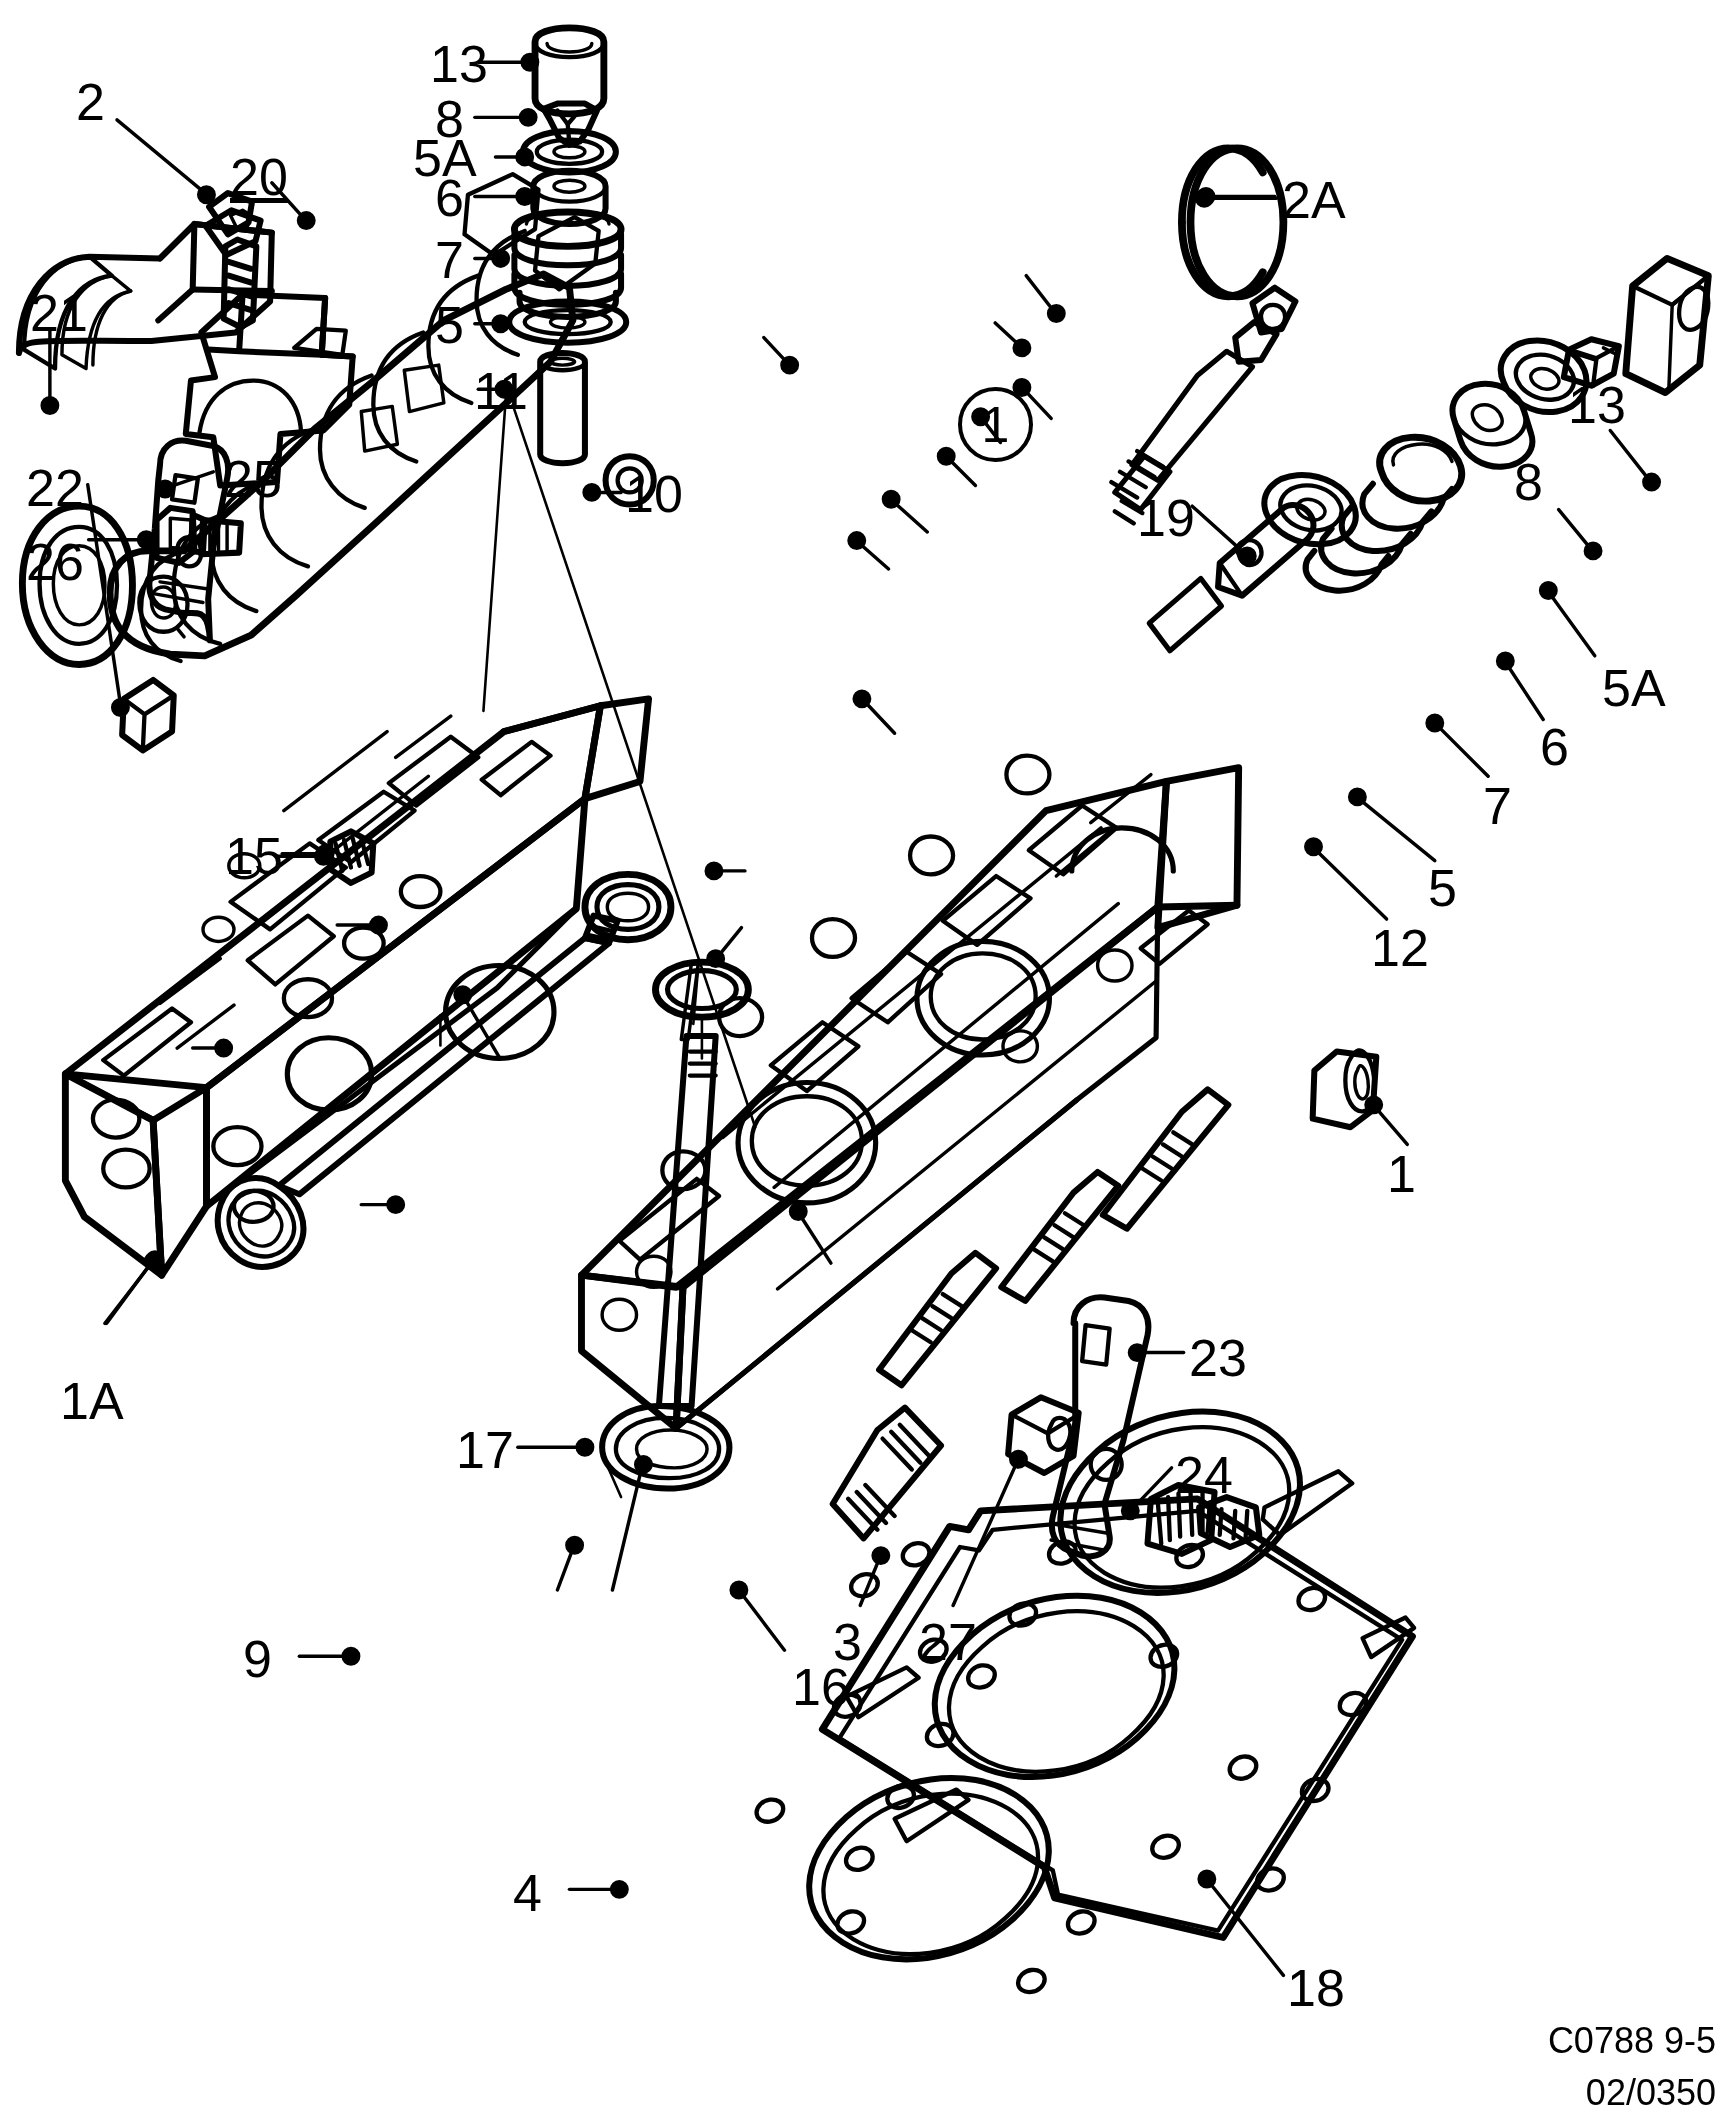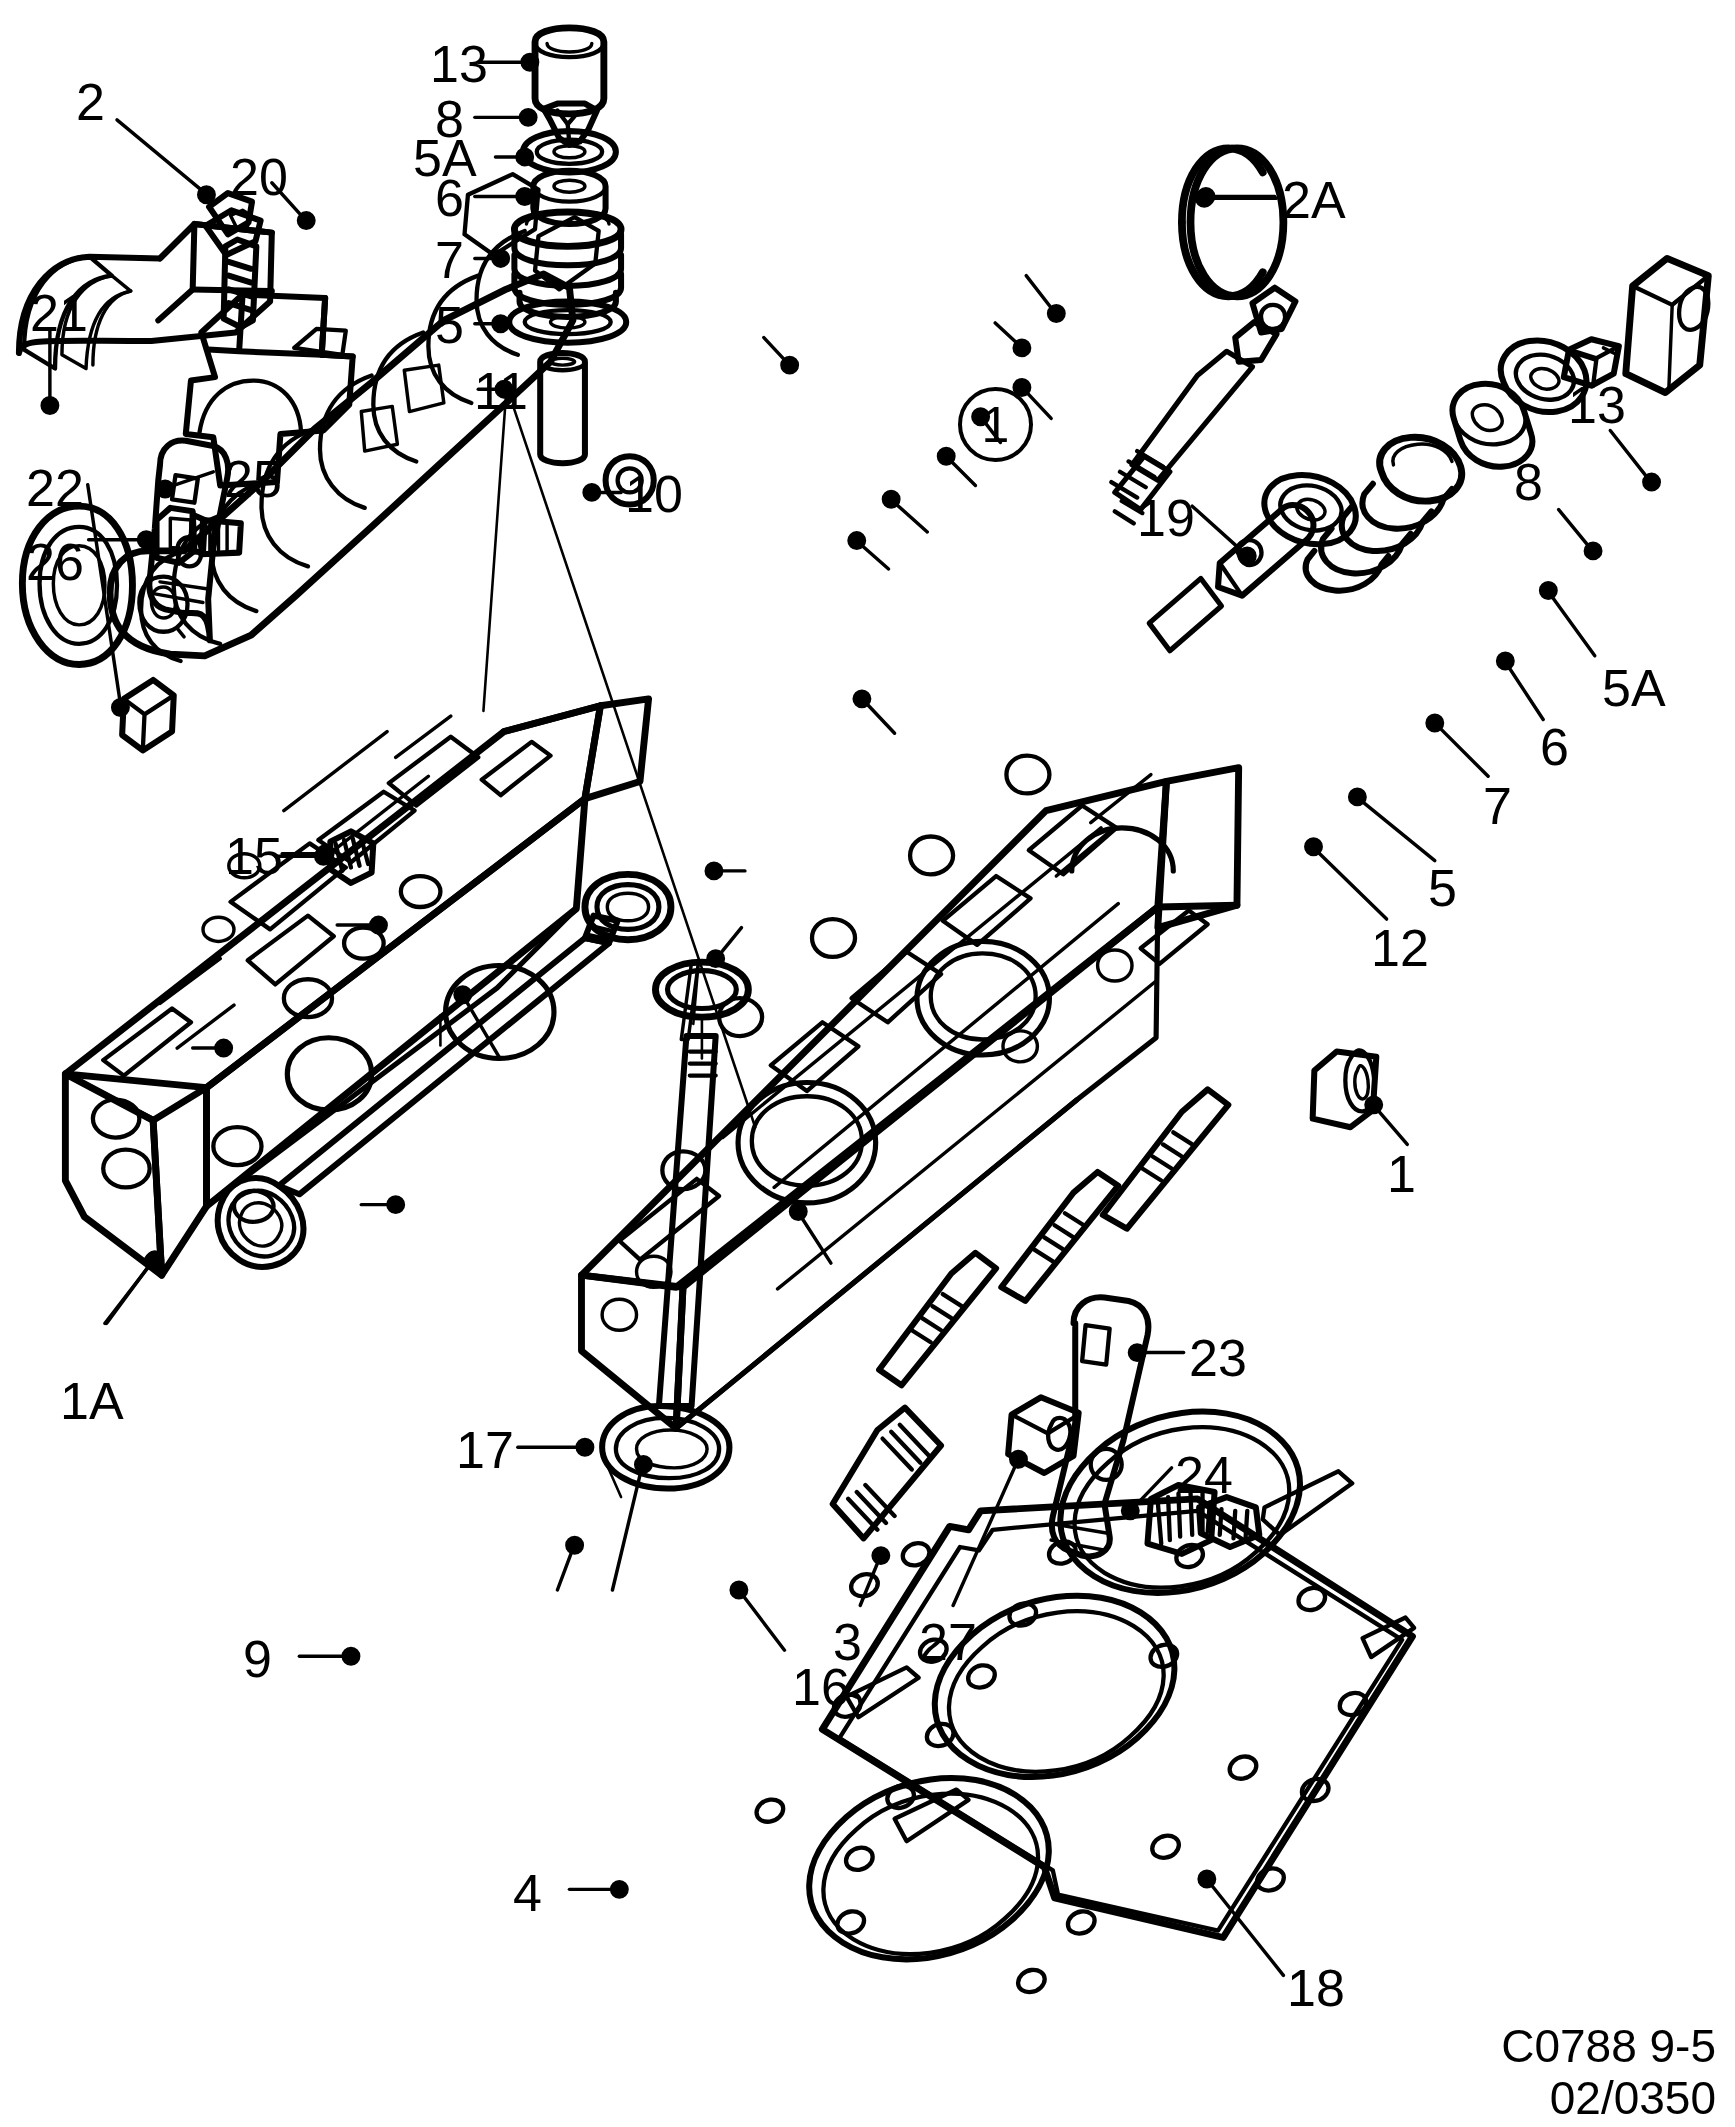--- a/index.html
+++ b/index.html
@@ -3,21 +3,21 @@
 <meta charset="utf-8">
 <style>
   html,body{margin:0;padding:0;background:#ffffff;}
   body{width:1735px;height:2128px;position:relative;overflow:hidden;
        font-family:"Liberation Sans","DejaVu Sans",sans-serif;color:#000;}
   #diagram{position:absolute;left:0;top:0;width:1735px;height:2128px;}
   .lbl{position:absolute;font-size:52px;font-weight:400;line-height:1;
        letter-spacing:0px;white-space:nowrap;color:#000;}
   .lbl.circled{width:67px;height:67px;border:4.3px solid #000;border-radius:50%;
        display:flex;align-items:center;justify-content:center;font-size:50px;}
-  .footer{position:absolute;font-size:46px;line-height:1.15;text-align:right;
+  .footer{position:absolute;font-size:36px;line-height:1.15;text-align:right;
        white-space:pre;color:#000;}
   svg{display:block;}
 </style>
 </head>
 <body>
 
 <div id="diagram">
 
 <svg width="1735" height="2128" viewBox="0 0 2017 2473" xmlns="http://www.w3.org/2000/svg">
   <g fill="none" stroke="#000" stroke-linecap="round" stroke-linejoin="round">
@@ -516,21 +516,21 @@
         <path d="M1584 1904 l50 -24 l10 12 l-50 34 z"></path>
         <path d="M984 1972 l70 -34 l14 12 l-70 46 z"></path>
         <path d="M1040 2114 l72 -34 l14 12 l-72 48 z"></path>
       </g>
     </g>
 
   </g>
 </svg>
 
 <div class="lbl" style="left:76px;top:76px;">2</div>
-<div class="lbl" style="left:230px;top:151px;">20</div>
+<div class="lbl" style="left:230px;top:151px;text-decoration:underline;">20</div>
 <div class="lbl" style="left:30px;top:287px;">21</div>
 <div class="lbl" style="left:26px;top:462px;">22</div>
 <div class="lbl" style="left:224px;top:453px;">25</div>
 <div class="lbl" style="left:26px;top:536px;">26</div>
 
 <div class="lbl" style="left:430px;top:38px;">13</div>
 <div class="lbl" style="left:435px;top:93px;">8</div>
 <div class="lbl" style="left:413px;top:132px;">5A</div>
 <div class="lbl" style="left:435px;top:172px;">6</div>
 <div class="lbl" style="left:435px;top:234px;">7</div>

